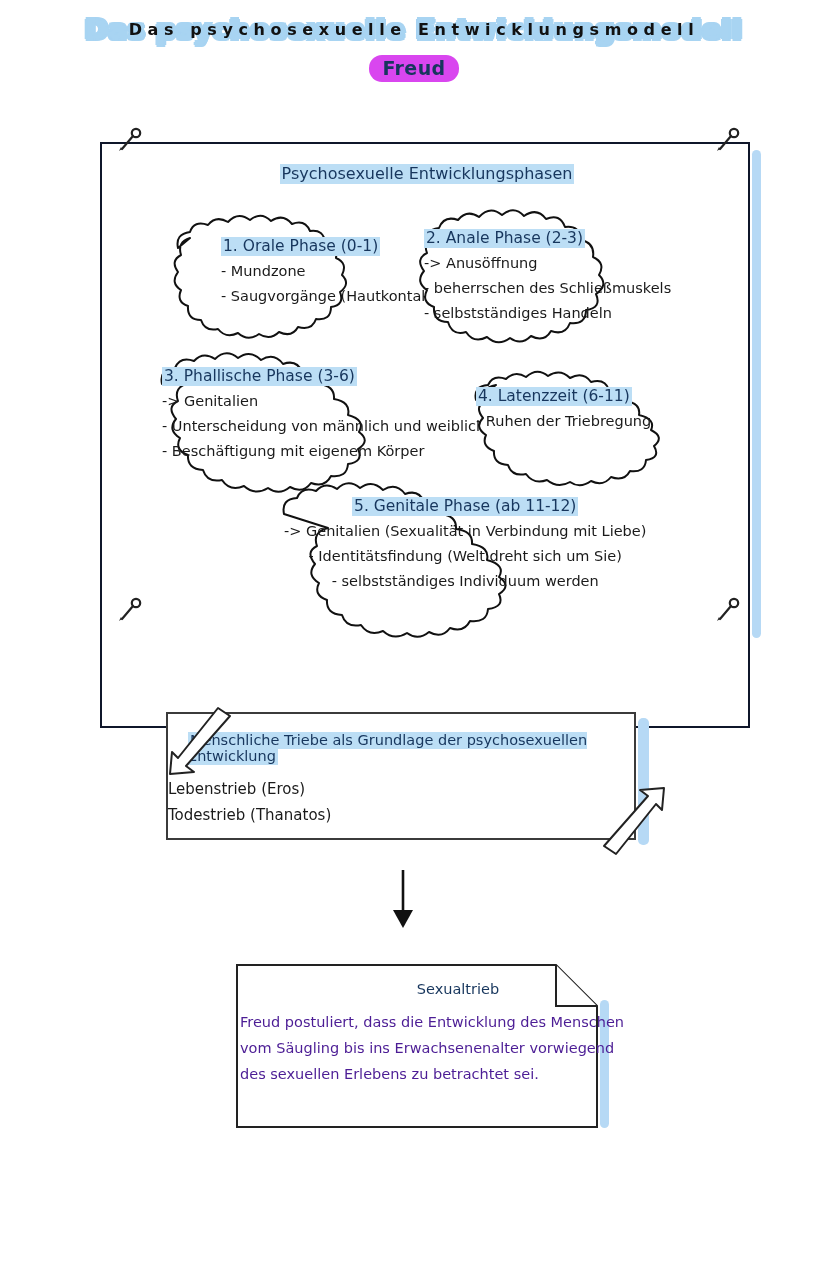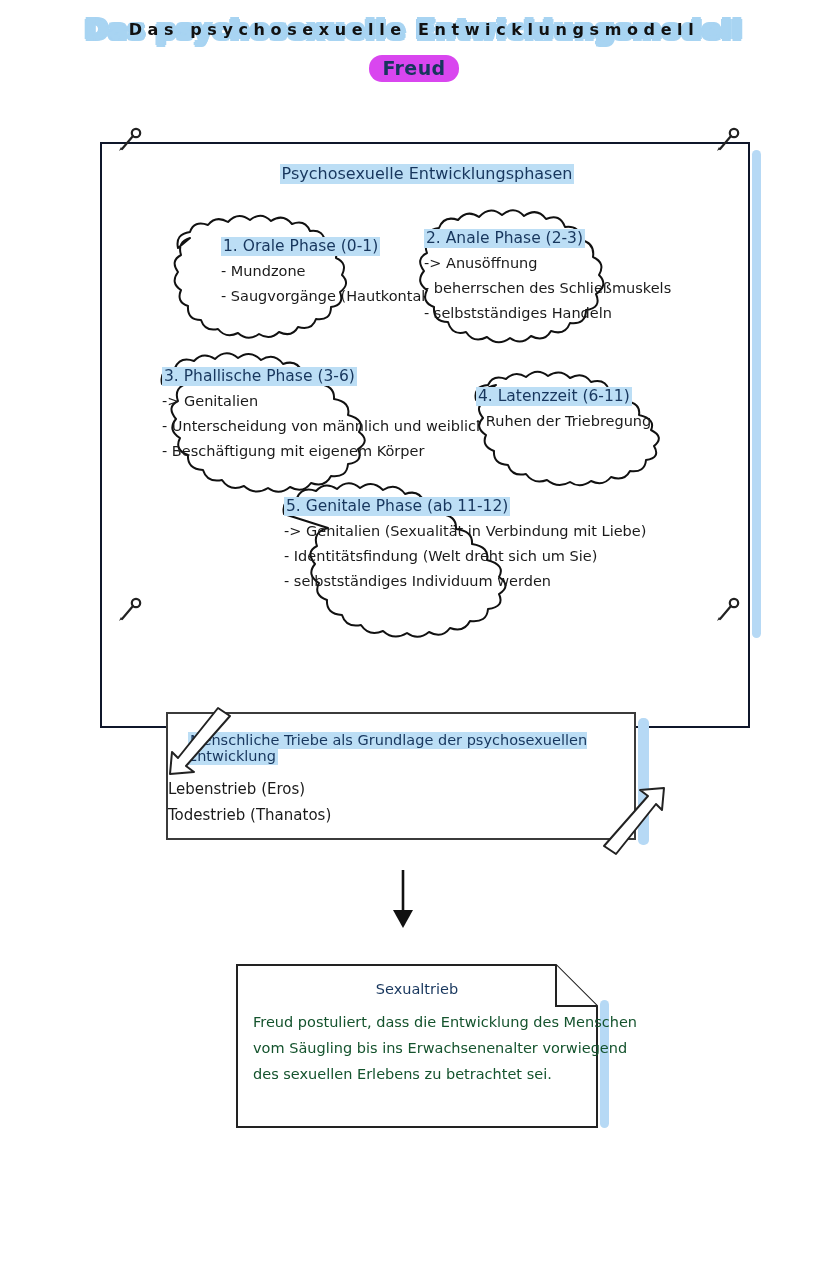--- a/index.html
+++ b/index.html
@@ -213,29 +213,30 @@
     height: 164px;
   }
   #note-title {
     position: absolute;
     left: 0;
     top: 17px;
     width: 362px;
     text-align: center;
     font-size: 14.5px;
     color: #17365d;
+    padding-left: 41px;
   }
   #note-paragraph {
     position: absolute;
-    left: 17px;
+    left: 4px;
     top: 45px;
     width: 330px;
     font-size: 14.5px;
     line-height: 26px;
-    color: #14532d;
+    color: #4c1d95;
   }
   #note-paragraph .line { display: block; white-space: nowrap; }
 </style>
 </head>
 <body>
 
 <div id="title-block">
   <div id="main-title">
     <span>Das psychosexuelle Entwicklungsmodell</span>
     <span class="inner">Das psychosexuelle Entwicklungsmodell</span>
@@ -311,21 +312,21 @@
   <div class="blob" style="left:352px; top:222px; width:285px; height:108px;">
     <svg width="285" height="108" viewBox="0 0 285 108" aria-hidden="true">
       <path d="M22,34 q-3,-14 12,-15 q5,-11 18,-6 q9,-9 20,-2 q11,-10 22,-1 q12,-8 22,2 q13,-7 21,4 q14,-4 18,8 q15,-1 16,11 q16,2 14,14 q17,4 12,15 q14,7 3,16 q7,12 -8,14 q-1,13 -16,11 q-6,11 -19,6 q-8,10 -20,4 q-11,8 -21,1 q-12,7 -23,-2 q-13,5 -21,-6 q-14,3 -18,-9 q-15,-1 -14,-14 q-13,-5 -8,-16 q-12,-8 -3,-17 q-9,-11 2,-17 q-5,-13 11,-16 Z" fill="#ffffff" stroke="#111111" stroke-width="2" stroke-linejoin="round"></path>
     </svg>
     <div class="blob-text" style="left:22px; top:18px;">
       <span class="line blob-title"><span class="hl">4. Latenzzeit (6-11)</span></span>
       <span class="line">- Ruhen der Triebregung</span>
     </div>
   </div>
 
-  <div class="blob" style="left:160px; top:330px; width:360px; height:134px;">
+  <div class="blob" style="left:160px; top:330px; width:360px; height:134px;text-align:center;">
     <svg width="360" height="134" viewBox="0 0 360 134" aria-hidden="true">
       <path d="M22,40 q-3,-15 13,-16 q5,-12 19,-7 q9,-10 21,-2 q11,-11 23,-1 q12,-9 23,2 q13,-8 22,4 q14,-5 19,8 q15,-1 17,12 q16,2 15,15 q17,2 16,15 q18,3 15,16 q19,5 12,17 q13,9 0,17 q6,13 -11,15 q-1,14 -18,12 q-6,12 -20,7 q-8,11 -21,4 q-11,9 -22,1 q-13,8 -24,-2 q-14,6 -22,-6 q-15,3 -19,-10 q-16,-1 -15,-15 q-14,-5 -8,-17 q-13,-8 -4,-19 q-10,-12 2,-18 q-5,-14 11,-18 Z" fill="#ffffff" stroke="#111111" stroke-width="2" stroke-linejoin="round"></path>
     </svg>
     <div class="blob-text" style="left:22px; top:20px;">
       <span class="line blob-title"><span class="hl">5. Genitale Phase (ab 11-12)</span></span>
       <span class="line">-&gt; Genitalien (Sexualität in Verbindung mit Liebe)</span>
       <span class="line">- Identitätsfindung (Welt dreht sich um Sie)</span>
       <span class="line">- selbstständiges Individuum werden</span>
     </div>
   </div>

